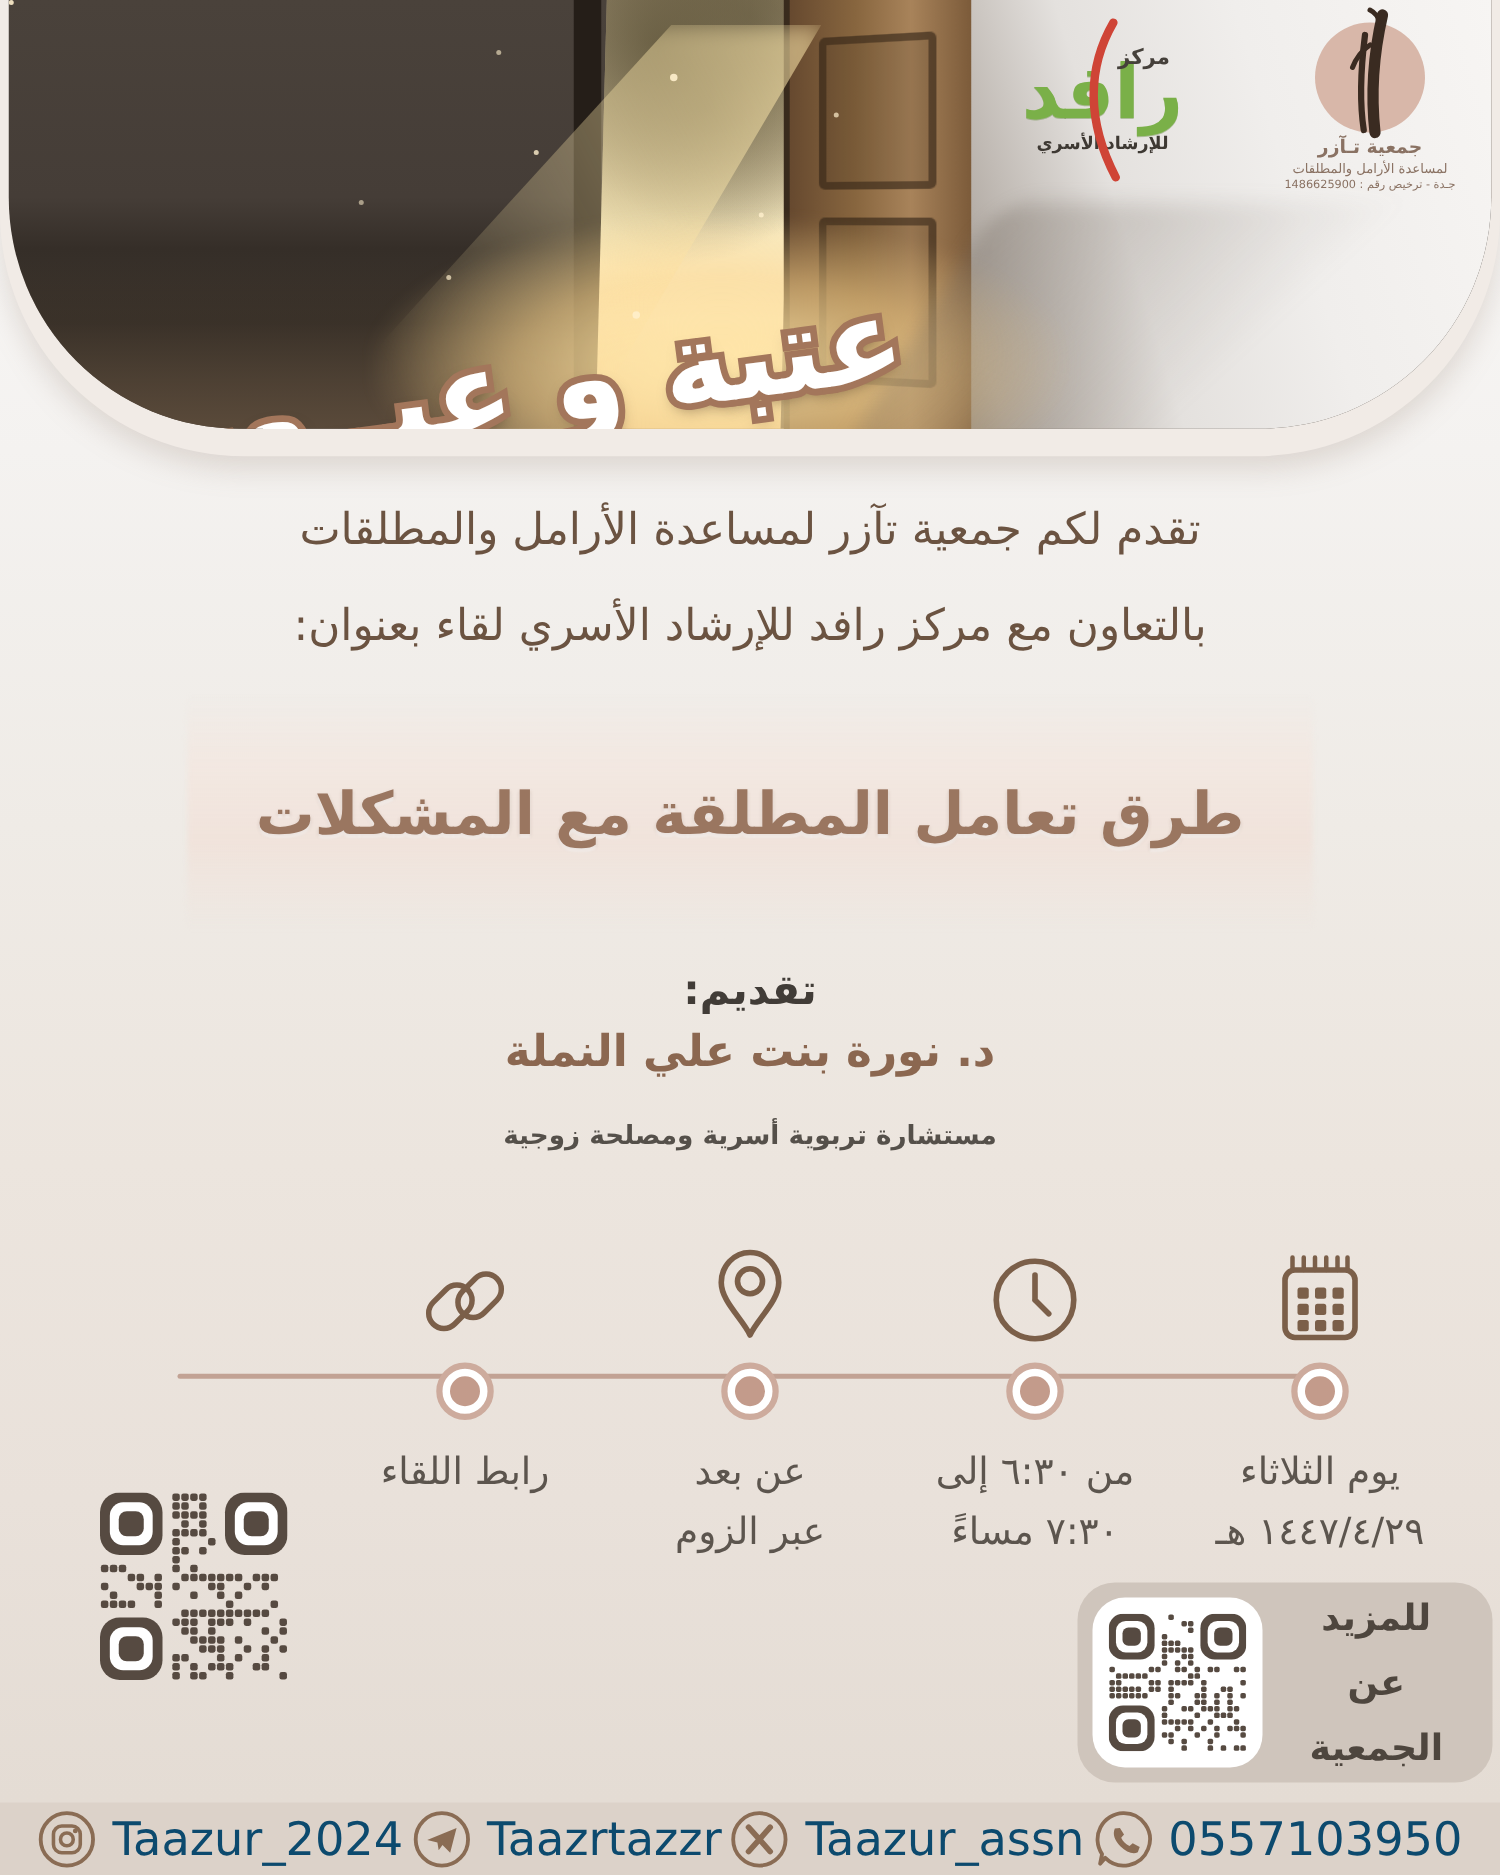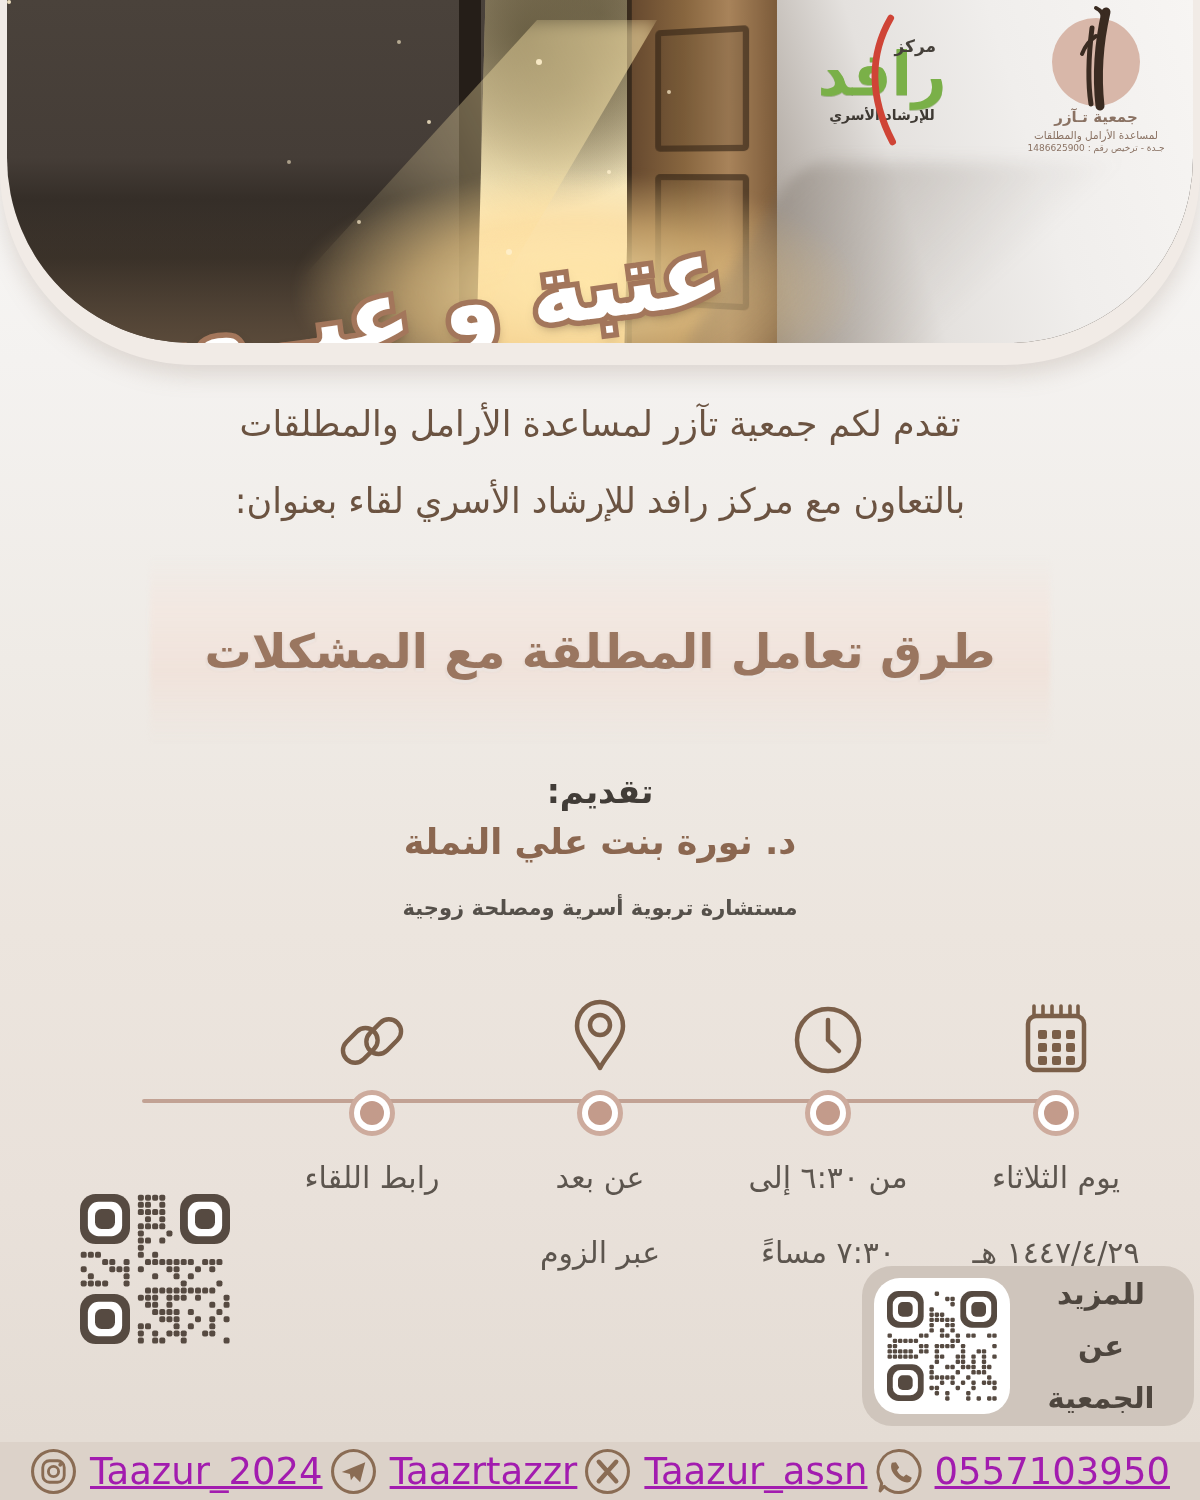--- a/index.html
+++ b/index.html
@@ -94,35 +94,35 @@
 
   
   .timeline{position:absolute;top:988px;left:30px;right:30px;display:flex;}
   .tl-col{width:20%;display:flex;flex-direction:column;align-items:center;}
   .tl-icon{height:92px;display:flex;align-items:flex-end;justify-content:center;margin-bottom:10px;}
   .tl-node{position:relative;z-index:2;width:36px;height:36px;border-radius:50%;
     background:#fff;border:5px solid #cdab9d;display:flex;align-items:center;justify-content:center;}
   .tl-node .dot{width:24px;height:24px;border-radius:50%;background:#c39b8b;}
   .tl-line{position:absolute;top:1099px;left:142px;width:916px;height:4px;background:#c2a294;border-radius:2px;z-index:1;}
   .tl-l1{margin-top:24px;font-size:30px;color:#5c554e;text-align:center;}
-  .tl-l2{margin-top:40px;font-size:30px;color:#5c554e;}
+  .tl-l2{margin-top:13px;font-size:30px;color:#5c554e;}
   .tl-svg{stroke:#7b5f49;fill:none;stroke-width:4.5;stroke-linecap:round;stroke-linejoin:round;}
 
   
   .qr-left{position:absolute;left:80px;top:1194px;width:150px;height:150px;}
   .more-card{position:absolute;right:6px;top:1266px;width:308px;height:160px;background:#cfc5bc;
     border-radius:30px;display:flex;align-items:center;padding:0 12px;gap:10px;}
   .more-label{flex:1;text-align:center;font-size:29px;font-weight:bold;color:#4e463e;line-height:1.8;}
   .more-qr-tile{width:136px;height:136px;background:#fff;border-radius:26px;
     display:flex;align-items:center;justify-content:center;flex:none;}
 
   
   .footer{position:absolute;left:0;right:0;bottom:0;height:58px;background:#dcd2c9;
     direction:ltr;display:flex;align-items:center;justify-content:space-between;padding:0 30px;}
-  .fgroup{display:flex;align-items:center;gap:13px;font-size:37px;color:#a21caf;text-decoration:underline;}
+  .fgroup{display:flex;align-items:center;gap:13px;font-size:37px;color:#0c4a6e;}
   .ficon{width:47px;height:47px;flex:none;}
 </style>
 </head>
 <body>
 
 <div class="poster">
 
   <div class="hero-frame">
     <div class="hero">
       <div class="wall-right"></div>

